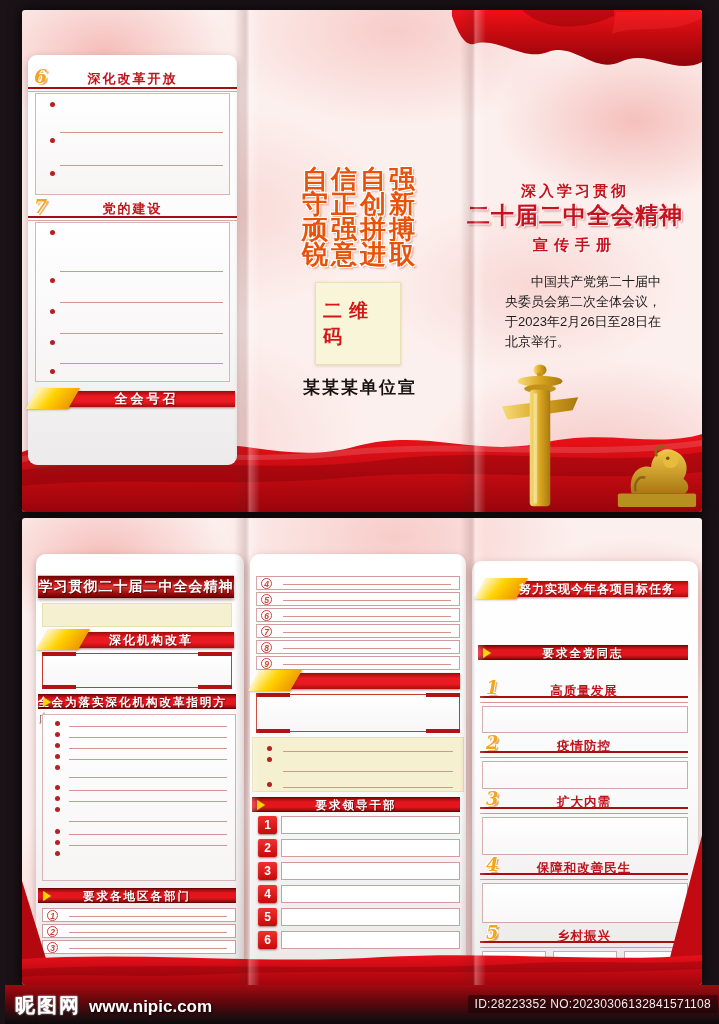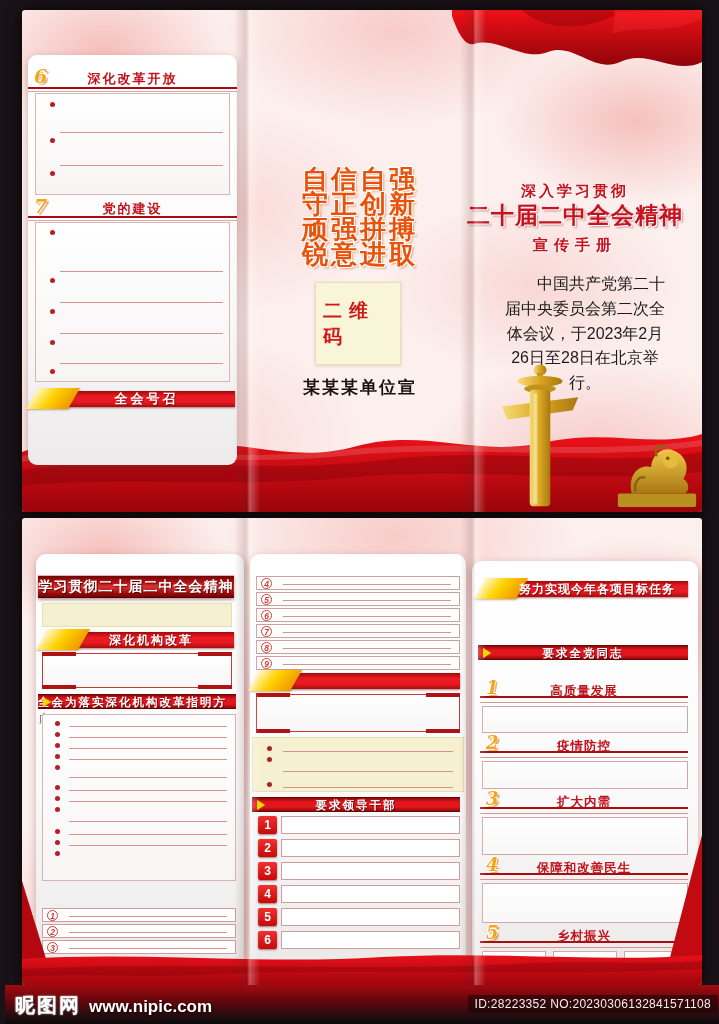--- a/index.html
+++ b/index.html
@@ -53,22 +53,22 @@
   .publisher{position:absolute;left:248px;top:366px;width:180px;text-align:center;z-index:2;
     font-weight:900;font-size:17px;color:#17120f;letter-spacing:2px;}
   .cover{position:absolute;left:443px;top:0;width:220px;height:100%;z-index:2;}
   .cov1{position:absolute;top:172px;left:0;right:0;text-align:center;font-family:"DejaVu Serif",serif;
     font-weight:bold;font-size:15px;color:#c5121f;letter-spacing:3px;text-shadow:1px 1px 0 #fff;}
   .cov2{position:absolute;top:190px;left:-12px;right:-12px;text-align:center;font-family:"DejaVu Serif",serif;
     font-weight:900;font-size:23px;color:#c5121f;letter-spacing:1px;
     text-shadow:1px 1px 0 #fff,2px 2px 2px rgba(140,0,10,.4);}
   .cov3{position:absolute;top:226px;left:0;right:0;text-align:center;font-family:"DejaVu Serif",serif;
     font-weight:bold;font-size:15px;color:#c5121f;letter-spacing:6px;text-shadow:1px 1px 0 #fff;}
-  .intro{position:absolute;left:483px;top:262px;width:160px;z-index:2;font-size:16px;line-height:1.55;
-    color:#1c1c1c;text-indent:2em;text-align:center;}
+  .intro{position:absolute;left:483px;top:262px;width:160px;z-index:2;font-size:13px;line-height:1.55;
+    color:#1c1c1c;text-indent:2em;text-align:left;}
   .pillar{position:absolute;left:476px;top:348px;width:84px;height:152px;z-index:3;}
   .lion{position:absolute;left:590px;top:413px;width:88px;height:88px;z-index:3;}
 
   
   .p2card{position:absolute;top:36px;height:416px;z-index:2;border-radius:10px;
     background:linear-gradient(180deg,#ffffff 0%,#fbfafa 55%,#ebe8e8 100%);box-shadow:0 3px 8px rgba(110,40,40,.35);}
   .p2L{left:14px;width:208px;}
   .p2M{left:228px;width:216px;}
   .p2R{left:450px;width:226px;margin-top:7px;}
   .hdrbanner{position:absolute;left:2px;right:10px;top:21px;height:23px;
@@ -273,20 +273,24 @@
         <span class="sline" style="left:26px;right:8px;top:22px;"></span>
         <span class="sline" style="left:26px;right:8px;top:33px;"></span>
         <span class="sline" style="left:26px;right:8px;top:44px;"></span>
         <span class="sline" style="left:26px;right:8px;top:62px;"></span>
         <span class="sline" style="left:26px;right:8px;top:75px;"></span>
         <span class="sline" style="left:26px;right:8px;top:86px;"></span>
         <span class="sline" style="left:26px;right:8px;top:106px;"></span>
         <span class="sline" style="left:26px;right:8px;top:119px;"></span>
         <span class="sline" style="left:26px;right:8px;top:130px;"></span>
       </div>
+      <div class="sbanner" style="left:2px;right:8px;top:334px;">
+        <span class="arrow"></span>
+        <span>要求各地区各部门</span>
+      </div>
       <div class="crow" style="left:6px;right:8px;top:354px;">
         <span class="cnum">1</span>
           <span class="cline"></span>
       </div>
       <div class="crow" style="left:6px;right:8px;top:370px;">
         <span class="cnum">2</span>
           <span class="cline"></span>
       </div>
       <div class="crow" style="left:6px;right:8px;top:386px;">
         <span class="cnum">3</span>

